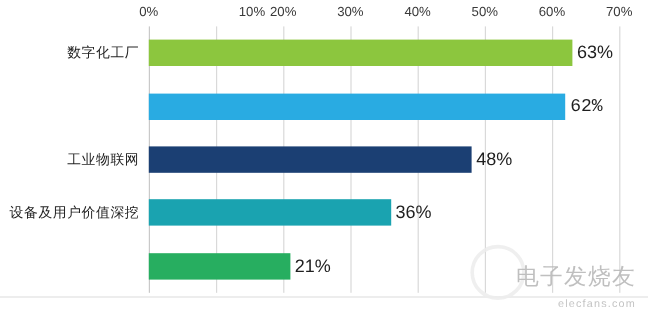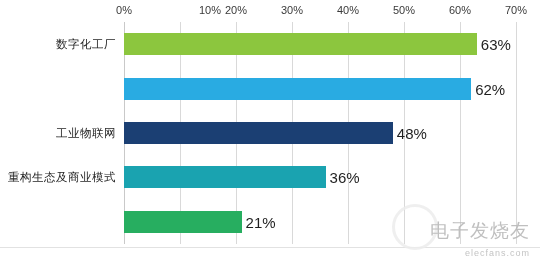--- a/index.html
+++ b/index.html
@@ -155,29 +155,29 @@
         <div class="grid-line" style="left: 392px;"></div>
       </div>
     <div id="bars">
         <div class="bar-row" style="top: 11.2px; height: 22px;">
           <div class="cat-label">数字化工厂</div>
           <div class="bar" style="width: 352.8px; background: rgb(140, 198, 62);"></div>
           <div class="bar-value" style="left: 352.8px;">63%</div>
         </div>
         <div class="bar-row" style="top: 55.6px; height: 22px;">
           <div class="bar" style="width: 347.2px; background: rgb(41, 171, 226);"></div>
-          <div class="bar-value" style="left: 347.2px;">62%</div>
+          <div class="bar-value" style="left: 347.2px; font-family: Liberation Mono, monospace;">62%</div>
         </div>
         <div class="bar-row" style="top: 100px; height: 22px;">
           <div class="cat-label">工业物联网</div>
           <div class="bar" style="width: 268.8px; background: rgb(27, 63, 115);"></div>
           <div class="bar-value" style="left: 268.8px;">48%</div>
         </div>
         <div class="bar-row" style="top: 144.4px; height: 22px;">
-          <div class="cat-label">重构生态及商业模式</div>
+          <div class="cat-label">设备及用户价值深挖</div>
           <div class="bar" style="width: 201.6px; background: rgb(26, 163, 176);"></div>
           <div class="bar-value" style="left: 201.6px;">36%</div>
         </div>
         <div class="bar-row" style="top: 188.8px; height: 22px;">
           <div class="bar" style="width: 117.6px; background: rgb(39, 174, 96);"></div>
           <div class="bar-value" style="left: 117.6px;">21%</div>
         </div>
       </div>
   </div>
 

